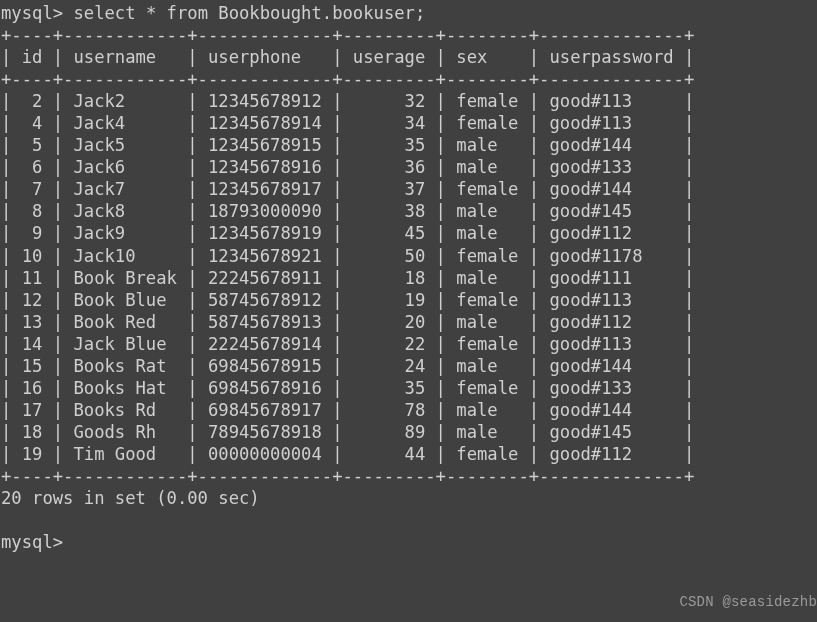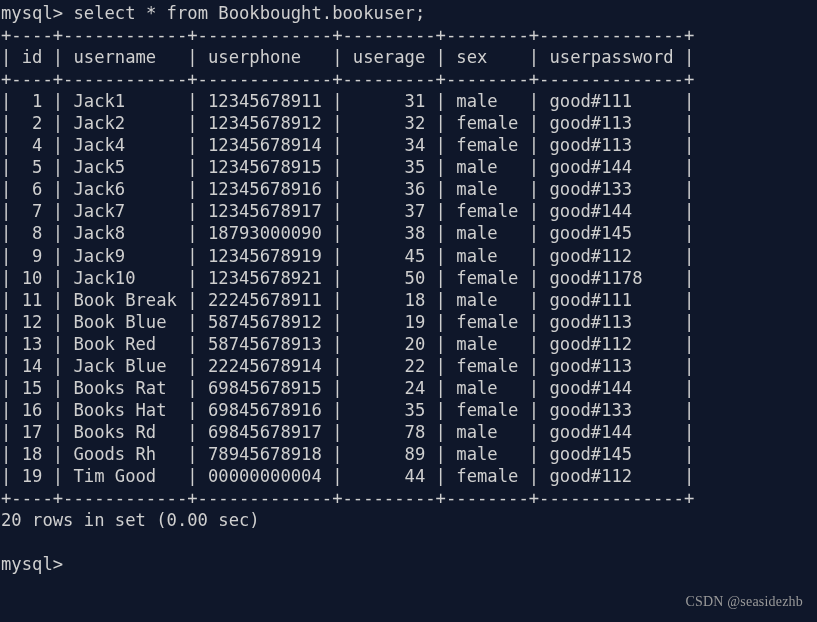--- a/index.html
+++ b/index.html
@@ -10,61 +10,60 @@
   body {
     width: 817px;
     height: 622px;
     overflow: hidden;
     font-family: "DejaVu Sans Mono", "Liberation Mono", monospace;
   }
   #terminal {
     position: relative;
     width: 817px;
     height: 622px;
-    background: #0f172a;
+    background: #404040;
     box-sizing: border-box;
     padding: 2px 0 0 1px;
   }
   .term-line {
     font-family: "DejaVu Sans Mono", "Liberation Mono", monospace;
     font-size: 17.2px;
     line-height: 22.05px;
     height: 22.05px;
     color: #cfcfcf;
     white-space: pre;
     letter-spacing: 0px;
     margin: 0;
     padding: 0;
   }
   .blank-line {
     height: 22.05px;
   }
   #watermark {
     position: absolute;
-    right: 14px;
+    right: 0;
     bottom: 12px;
-    font-family: Liberation Serif, serif;
+    font-family: Liberation Mono, monospace;
     font-size: 14px;
     color: #9a9a9a;
     white-space: pre;
     letter-spacing: 0.2px;
   }
 </style>
 </head>
 <body>
 
 <div id="terminal">
 
   <div class="term-line"><span>mysql&gt;</span><span> </span><span>select * from Bookbought.bookuser;</span></div>
 
   <div id="table-output">
       <div class="term-line">+----+------------+-------------+---------+--------+--------------+</div>
       <div class="term-line">| id | username   | userphone   | userage | sex    | userpassword |</div>
       <div class="term-line">+----+------------+-------------+---------+--------+--------------+</div>
-      <div class="term-line">|  1 | Jack1      | 12345678911 |      31 | male   | good#111     |</div>
       <div class="term-line">|  2 | Jack2      | 12345678912 |      32 | female | good#113     |</div>
       <div class="term-line">|  4 | Jack4      | 12345678914 |      34 | female | good#113     |</div>
       <div class="term-line">|  5 | Jack5      | 12345678915 |      35 | male   | good#144     |</div>
       <div class="term-line">|  6 | Jack6      | 12345678916 |      36 | male   | good#133     |</div>
       <div class="term-line">|  7 | Jack7      | 12345678917 |      37 | female | good#144     |</div>
       <div class="term-line">|  8 | Jack8      | 18793000090 |      38 | male   | good#145     |</div>
       <div class="term-line">|  9 | Jack9      | 12345678919 |      45 | male   | good#112     |</div>
       <div class="term-line">| 10 | Jack10     | 12345678921 |      50 | female | good#1178    |</div>
       <div class="term-line">| 11 | Book Break | 22245678911 |      18 | male   | good#111     |</div>
       <div class="term-line">| 12 | Book Blue  | 58745678912 |      19 | female | good#113     |</div>

